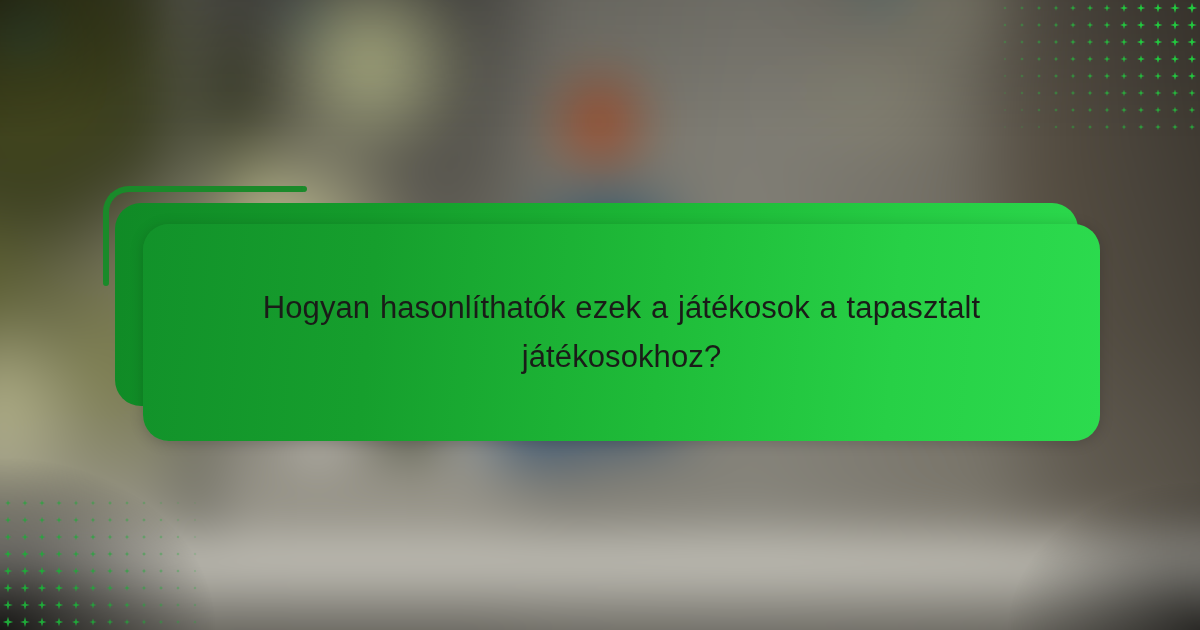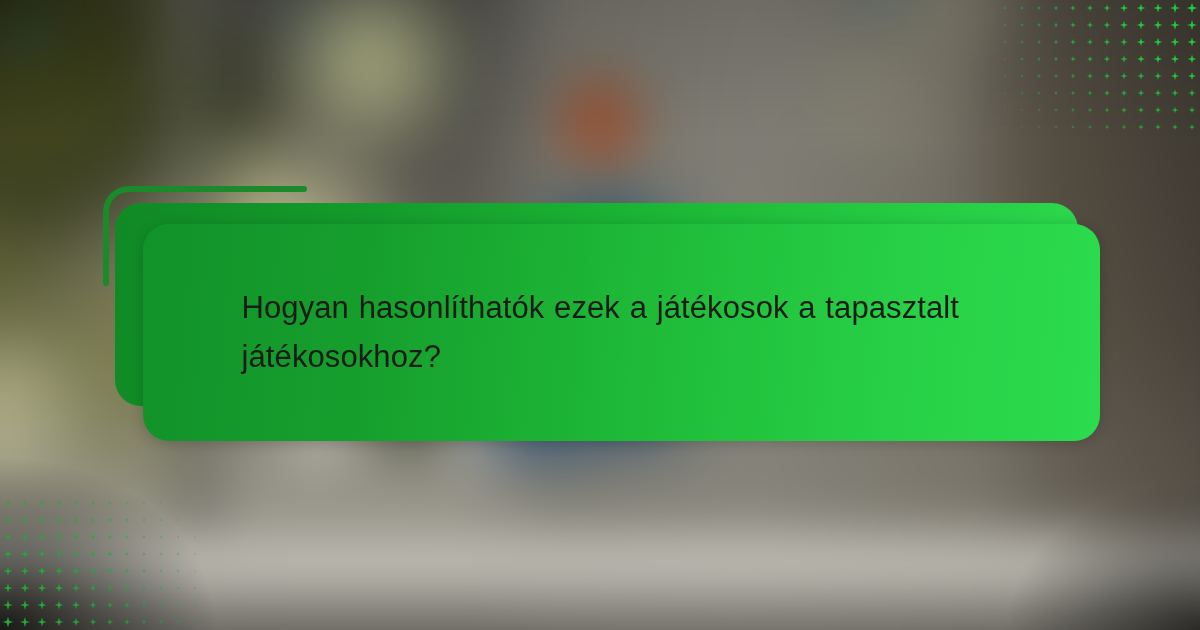--- a/index.html
+++ b/index.html
@@ -203,20 +203,21 @@
     border-radius: 26px;
     background: linear-gradient(95deg, #12922a 0%, #169f2d 24%, #1fbc39 54%, #27d046 78%, #2cdb4e 100%);
     display: flex;
     align-items: center;
     justify-content: center;
     box-shadow: 0 2px 14px rgba(0,0,0,0.18);
   }
 
   .card-title {
     width: 760px;
+    text-align: center;
     font-size: 31px;
     line-height: 1.55;
     font-weight: 400;
     color: #1a1c18;
     letter-spacing: 0.1px;
     word-spacing: 1px;
   }
 </style>
 </head>
 <body>

